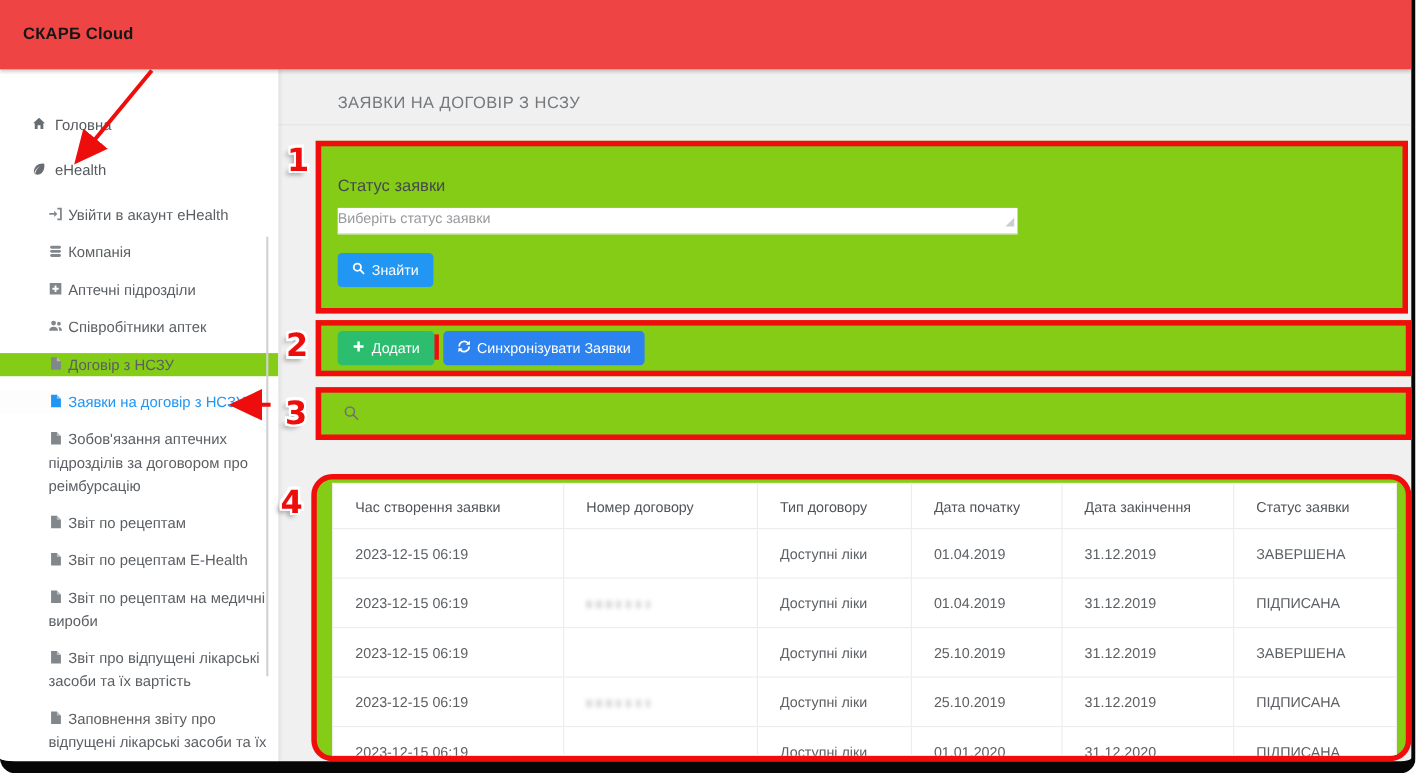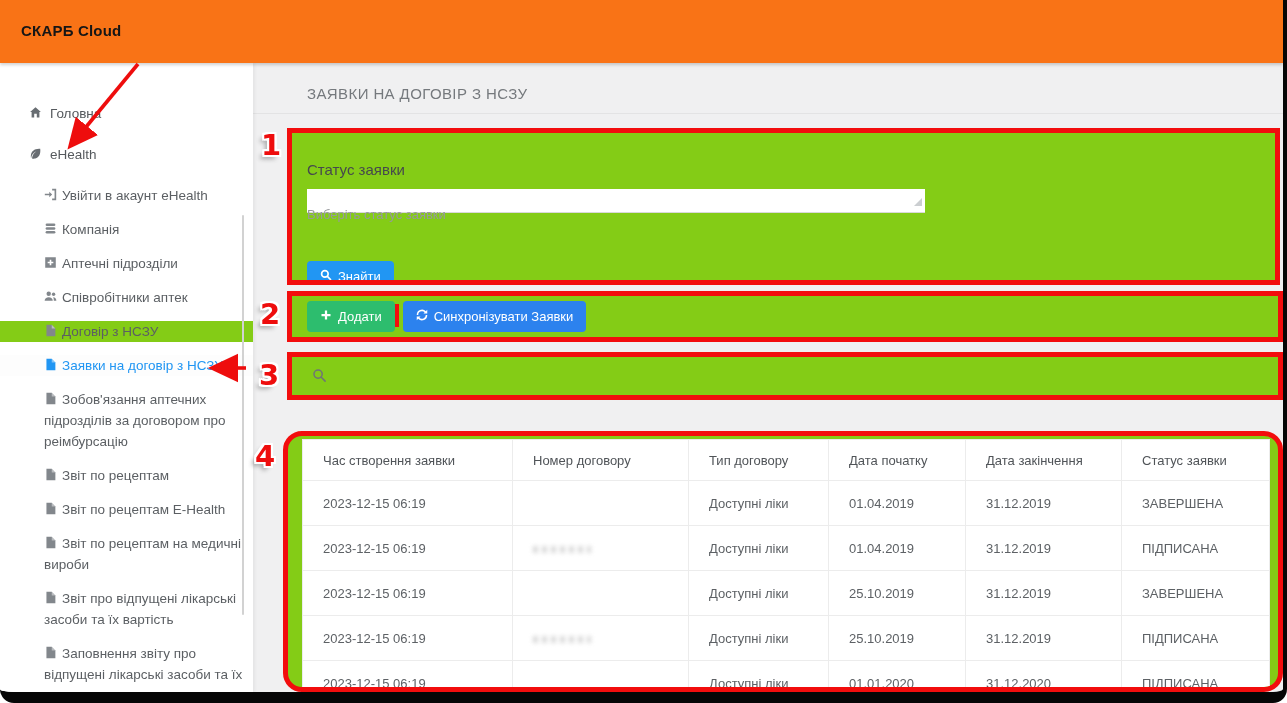--- a/index.html
+++ b/index.html
@@ -9,21 +9,21 @@
   .page {
     position:relative; width:1287px; height:703px; overflow:hidden;
     background:#f0f0f1;
     border-right:4px solid #060606; border-bottom:11px solid #060606;
     border-radius:0 0 14px 14px;
   }
 
   
   .topbar {
     position:absolute; left:0; top:0; width:100%; height:63px;
-    background:#f97316; z-index:3; box-shadow:0 2px 3px rgba(0,0,0,.18);
+    background:#ef4444; z-index:3; box-shadow:0 2px 3px rgba(0,0,0,.18);
   }
   .topbar .brand {
     position:absolute; left:21px; top:22px;
     font-size:15px; font-weight:bold; color:#161616; letter-spacing:.2px;
   }
 
   
   .sidebar {
     position:absolute; left:0; top:63px; width:253px; height:629px;
     background:#ffffff; z-index:2; box-shadow:2px 0 3px rgba(0,0,0,.05);
@@ -54,32 +54,32 @@
   .sec3 { left:287px; top:352px; width:996px; height:48px; }
   .sec4 { left:283px; top:431px; width:1000px; height:261px;border-radius:19px; }
 
   
   .filter-label { position:absolute; left:15px; top:28px; font-size:15px; color:#46494d; }
   .status-select {
     position:absolute; left:15px; top:56px; width:618px; height:24px;
     border:none; border-bottom:1px solid #d9d9d9; background:#fff;
     font-size:13px; color:#97999c; cursor:pointer;
   }
-  .status-select .ph { position:absolute; left:0; top:18px; }
+  .status-select .ph { position:absolute; left:0; top:2px; }
   .sel-triangle {
     position:absolute; right:3px; bottom:6px; width:0; height:0;
     border-left:8px solid transparent; border-bottom:8px solid #a9adb2; opacity:.6;
   }
   .btn {
     display:inline-flex; align-items:center; gap:6px;
     border:none; border-radius:4px; color:#fff; font-size:13px;
     padding:0 13px; height:31px; cursor:pointer; font-family:inherit;
   }
   .btn svg { width:12px; height:12px; }
-  .btn-find { position:absolute; left:15px; top:128px; background:#2196f3; }
+  .btn-find { position:absolute; left:15px; top:97px; background:#2196f3; }
   .btn-add { background:#2dbd6e; position:relative; z-index:1; }
   .btn-sync { background:#2c82ee; position:relative; z-index:1; }
 
   
   .actions-row { position:absolute; left:15px; top:5px; display:flex; gap:8px; }
   .red-artifact { position:absolute; left:100px; top:8px; width:7px; height:23px; background:#f20d0d; z-index:0; }
 
   
   .search-row { position:absolute; left:20px; top:11px; display:flex; align-items:center; width:950px; }
   .search-icn { width:15px; height:15px; color:#6f7378; flex:0 0 auto; }

